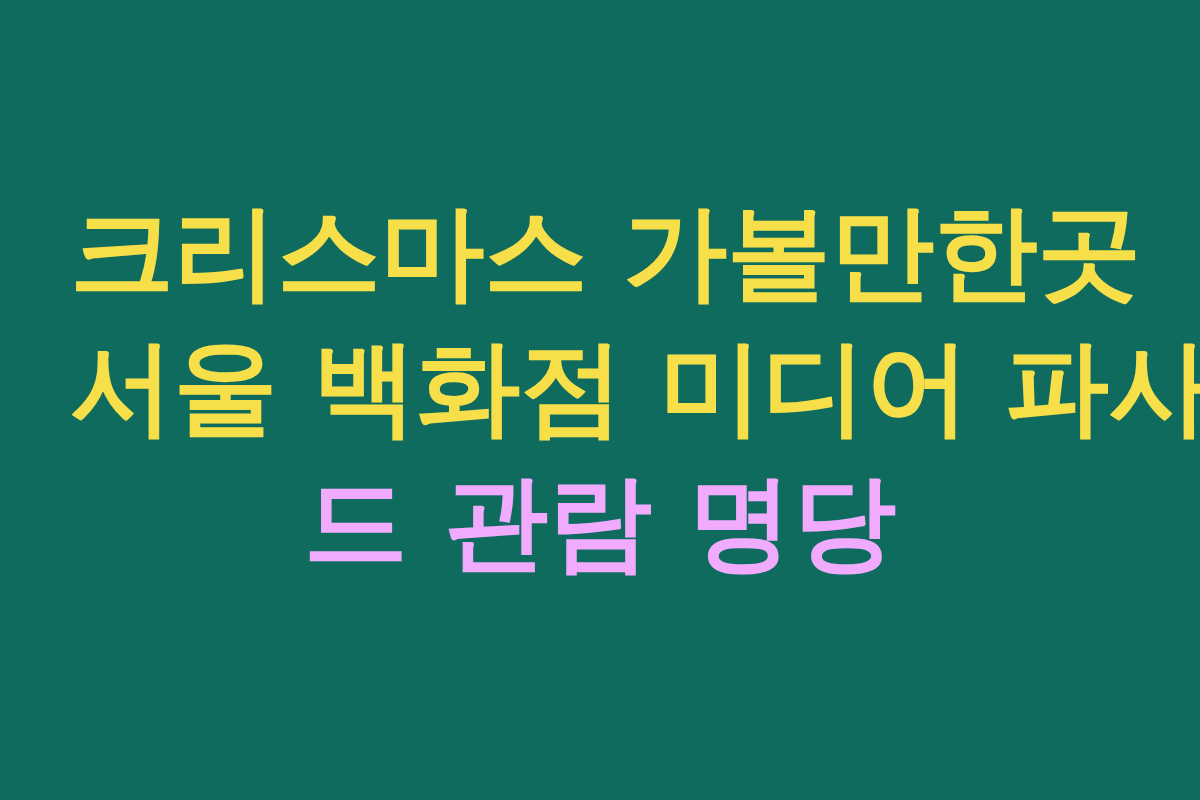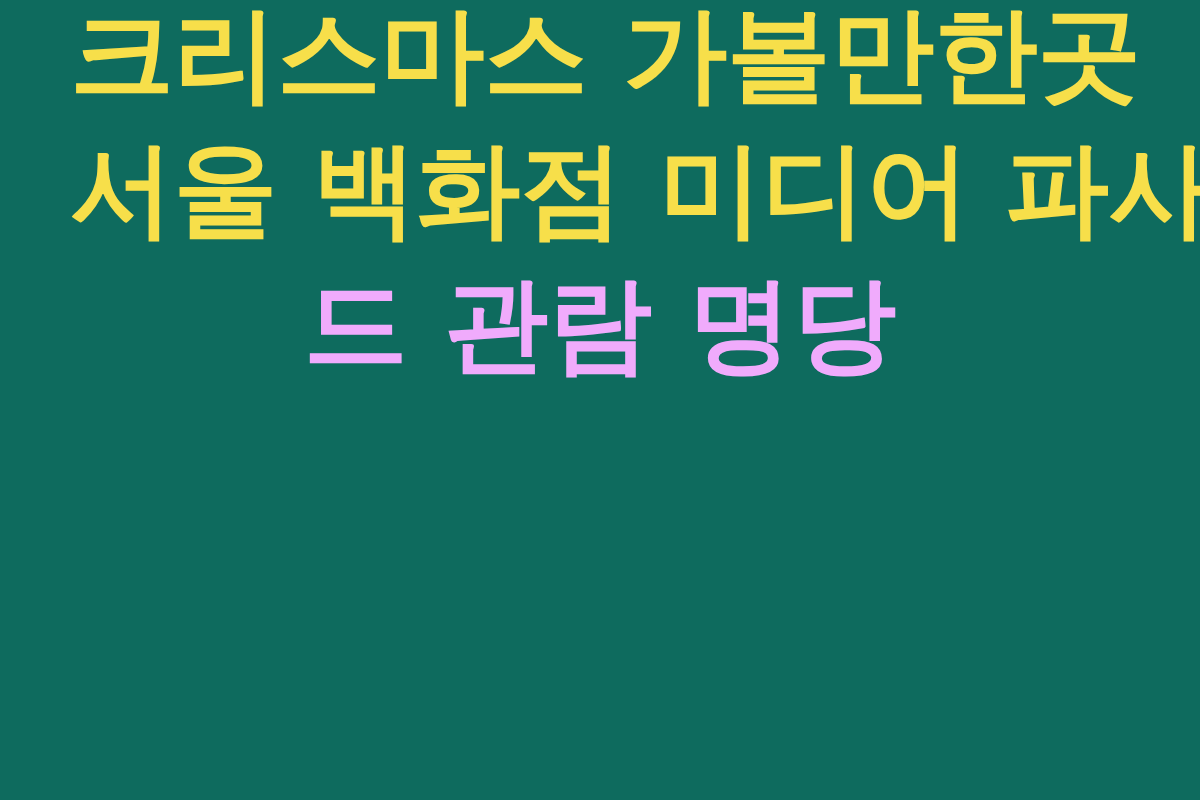--- a/index.html
+++ b/index.html
@@ -14,20 +14,21 @@
   }
 
   
   #thumbnail-canvas {
     position: relative;
     width: 1200px;
     height: 800px;
     overflow: hidden;
     background-color: #0e6b5e;
     display: flex;
+    align-items: center;
     justify-content: center;
     box-sizing: border-box;
   }
 
   
   #headline-block {
     width: 1060px;
     margin: 0;
     padding: 0;
     text-align: center;

